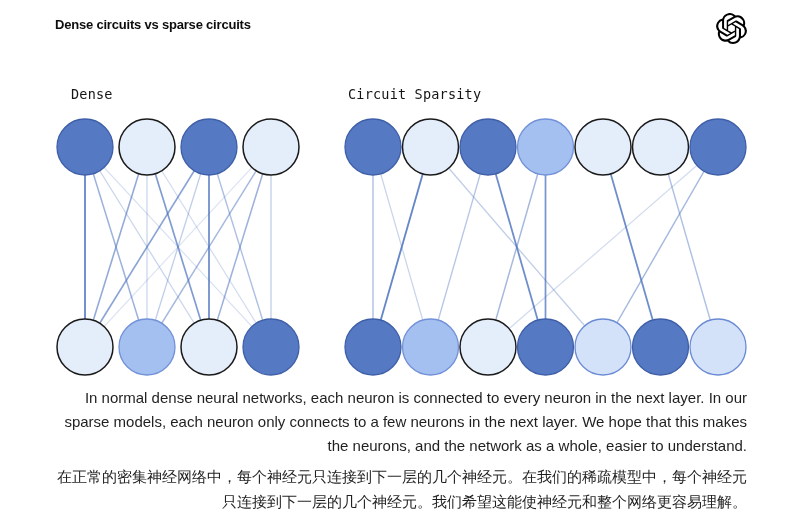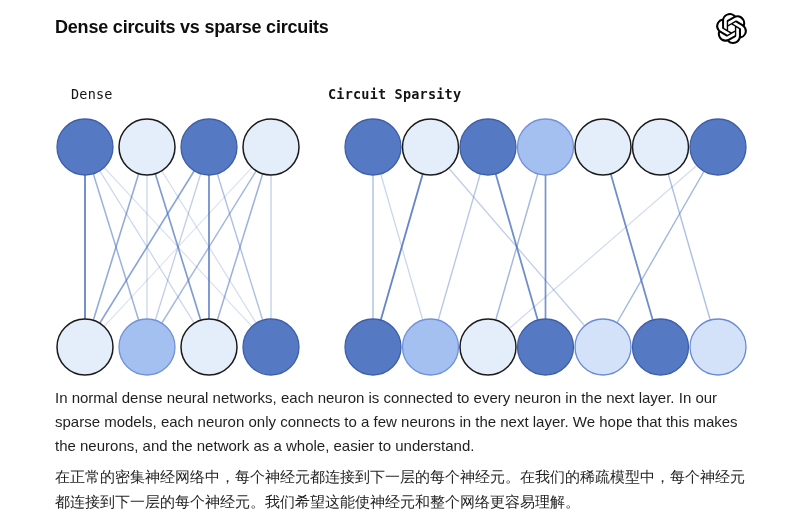--- a/index.html
+++ b/index.html
@@ -9,21 +9,21 @@
     position: relative;
     width: 794px;
     height: 525px;
     background: #ffffff;
     overflow: hidden;
   }
   .page-title {
     position: absolute;
     left: 55px;
     top: 17px;
-    font-size: 18px;
+    font-size: 13px;
     font-weight: 700;
     letter-spacing: -0.2px;
     color: #0d0d0d;
   }
   .openai-logo {
     position: absolute;
     left: 716px;
     top: 13px;
     width: 31px;
     height: 31px;
@@ -31,34 +31,35 @@
   .diagram-label {
     position: absolute;
     top: 86px;
     font-family: "DejaVu Sans Mono", "Liberation Mono", monospace;
     font-size: 13.5px;
     font-weight: 500;
     letter-spacing: 0.2px;
     color: #141414;
   }
   .label-dense { left: 55px; padding-left: 16px; }
-  .label-sparse { left: 328px; font-weight: bold; }
+  .label-sparse { left: 348px; }
   .diagram {
     position: absolute;
     top: 110px;
   }
   .diagram-dense { left: 40px; }
   .diagram-sparse { left: 340px; }
   .caption {
     position: absolute;
     left: 55px;
     width: 692px;
     color: #1f1f1f;
     font-size: 15px;
     line-height: 24px;
+    text-align: right;
   }
   .caption-en { top: 386px; }
   .caption-zh { top: 464px; line-height: 25px; }
 </style>
 </head>
 <body>
 
 <div class="page">
 
   <h1 class="page-title">Dense circuits vs sparse circuits</h1>
@@ -124,15 +125,15 @@
         <circle cx="90.5" cy="237" r="28" fill="#A4C0F0" stroke="#7291D8" stroke-width="1.3"></circle>
         <circle cx="148" cy="237" r="28" fill="#E4EDFA" stroke="#1A1A1A" stroke-width="1.5"></circle>
         <circle cx="205.5" cy="237" r="28" fill="#5679C4" stroke="#3E5FA8" stroke-width="1.3"></circle>
         <circle cx="263" cy="237" r="28" fill="#D4E2F9" stroke="#6A8BD4" stroke-width="1.3"></circle>
         <circle cx="320.5" cy="237" r="28" fill="#5679C4" stroke="#3E5FA8" stroke-width="1.3"></circle>
         <circle cx="378" cy="237" r="28" fill="#D4E2F9" stroke="#6A8BD4" stroke-width="1.3"></circle>
       </svg></div>
 
   <p class="caption caption-en">In normal dense neural networks, each neuron is connected to every neuron in the next layer. In our sparse models, each neuron only connects to a few neurons in the next layer. We hope that this makes the neurons, and the network as a whole, easier to understand.</p>
 
-  <p class="caption caption-zh">在正常的密集神经网络中，每个神经元都连接到下一层的每个神经元。在我们的稀疏模型中，每个神经元都连接到下一层的每个神经元。我们希望这能使神经元和整个网络更容易理解。</p>
+  <p class="caption caption-zh">在正常的密集神经网络中，每个神经元只连接到下一层的几个神经元。在我们的稀疏模型中，每个神经元只连接到下一层的几个神经元。我们希望这能使神经元和整个网络更容易理解。</p>
 
 </div>
 
 </body></html>

